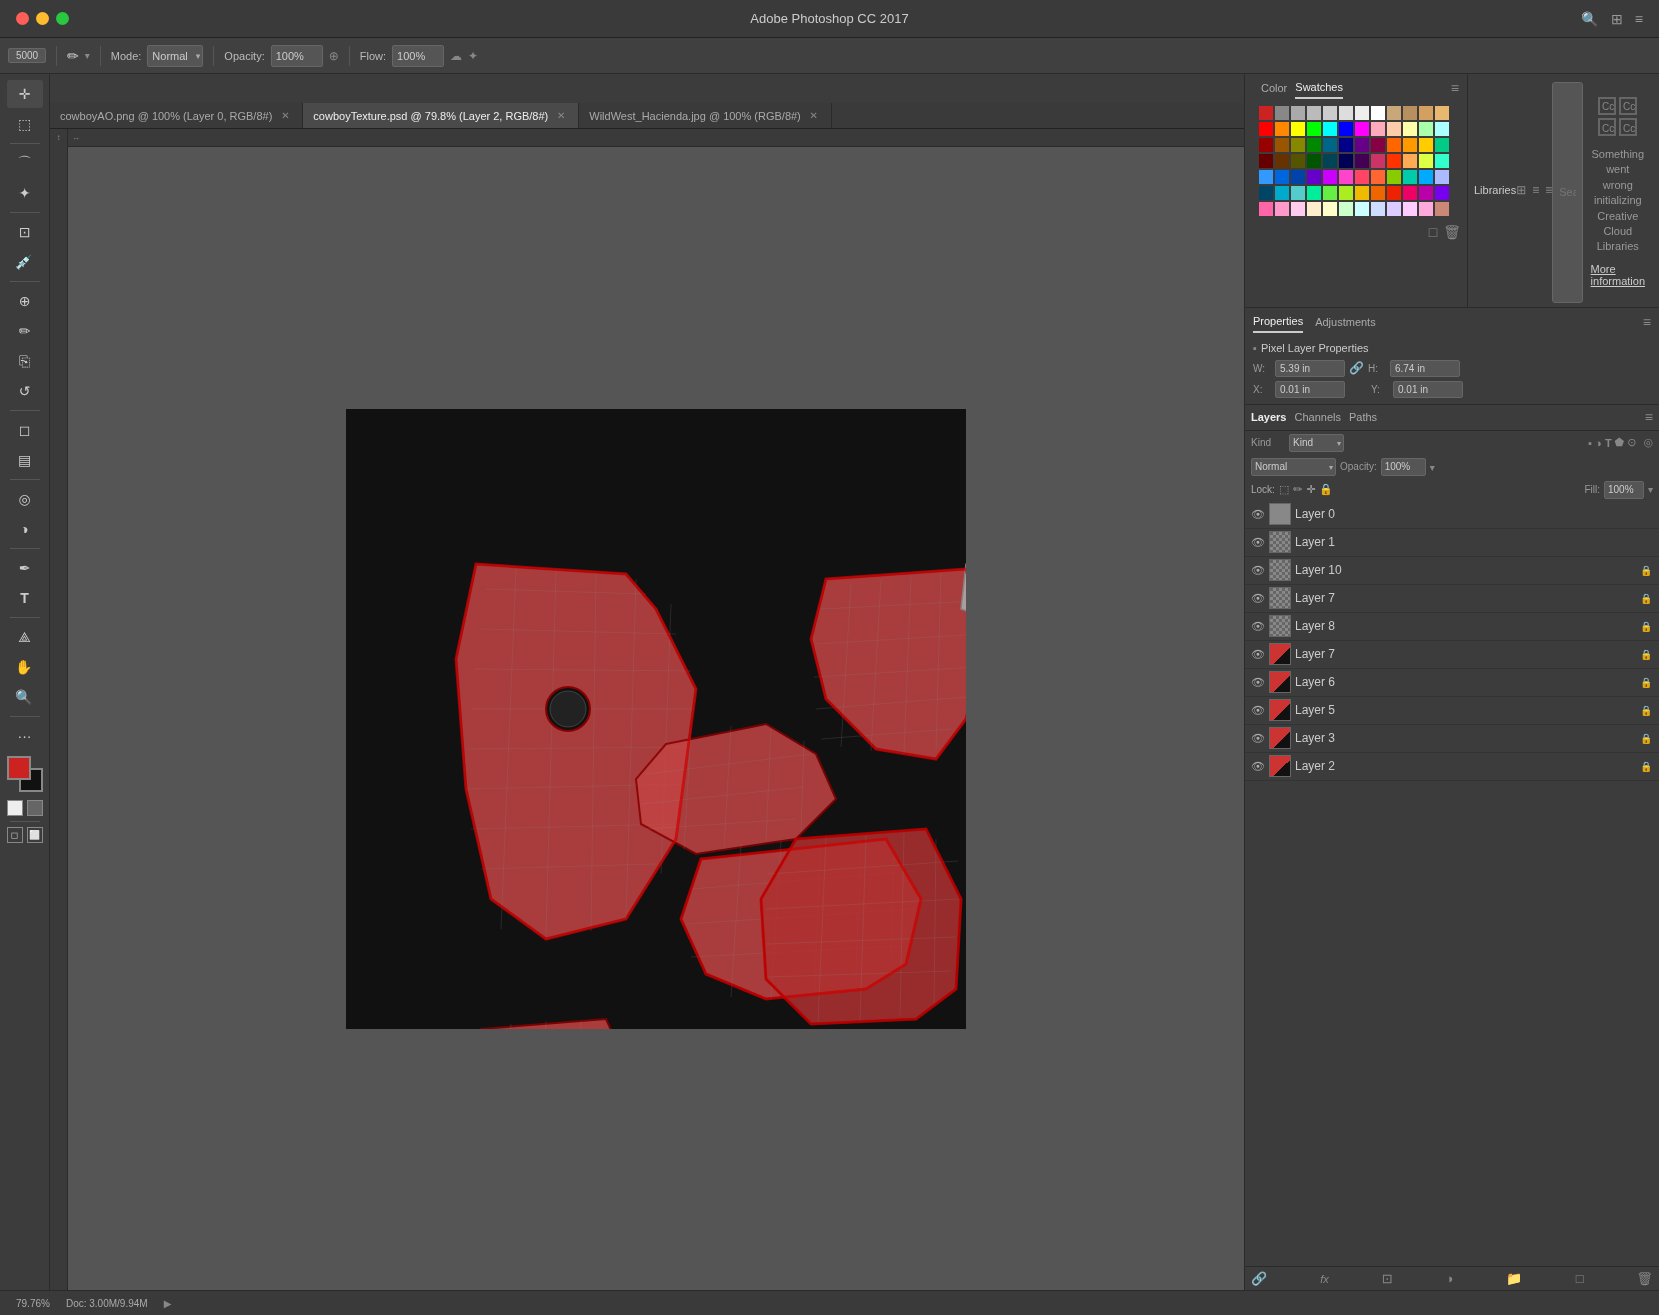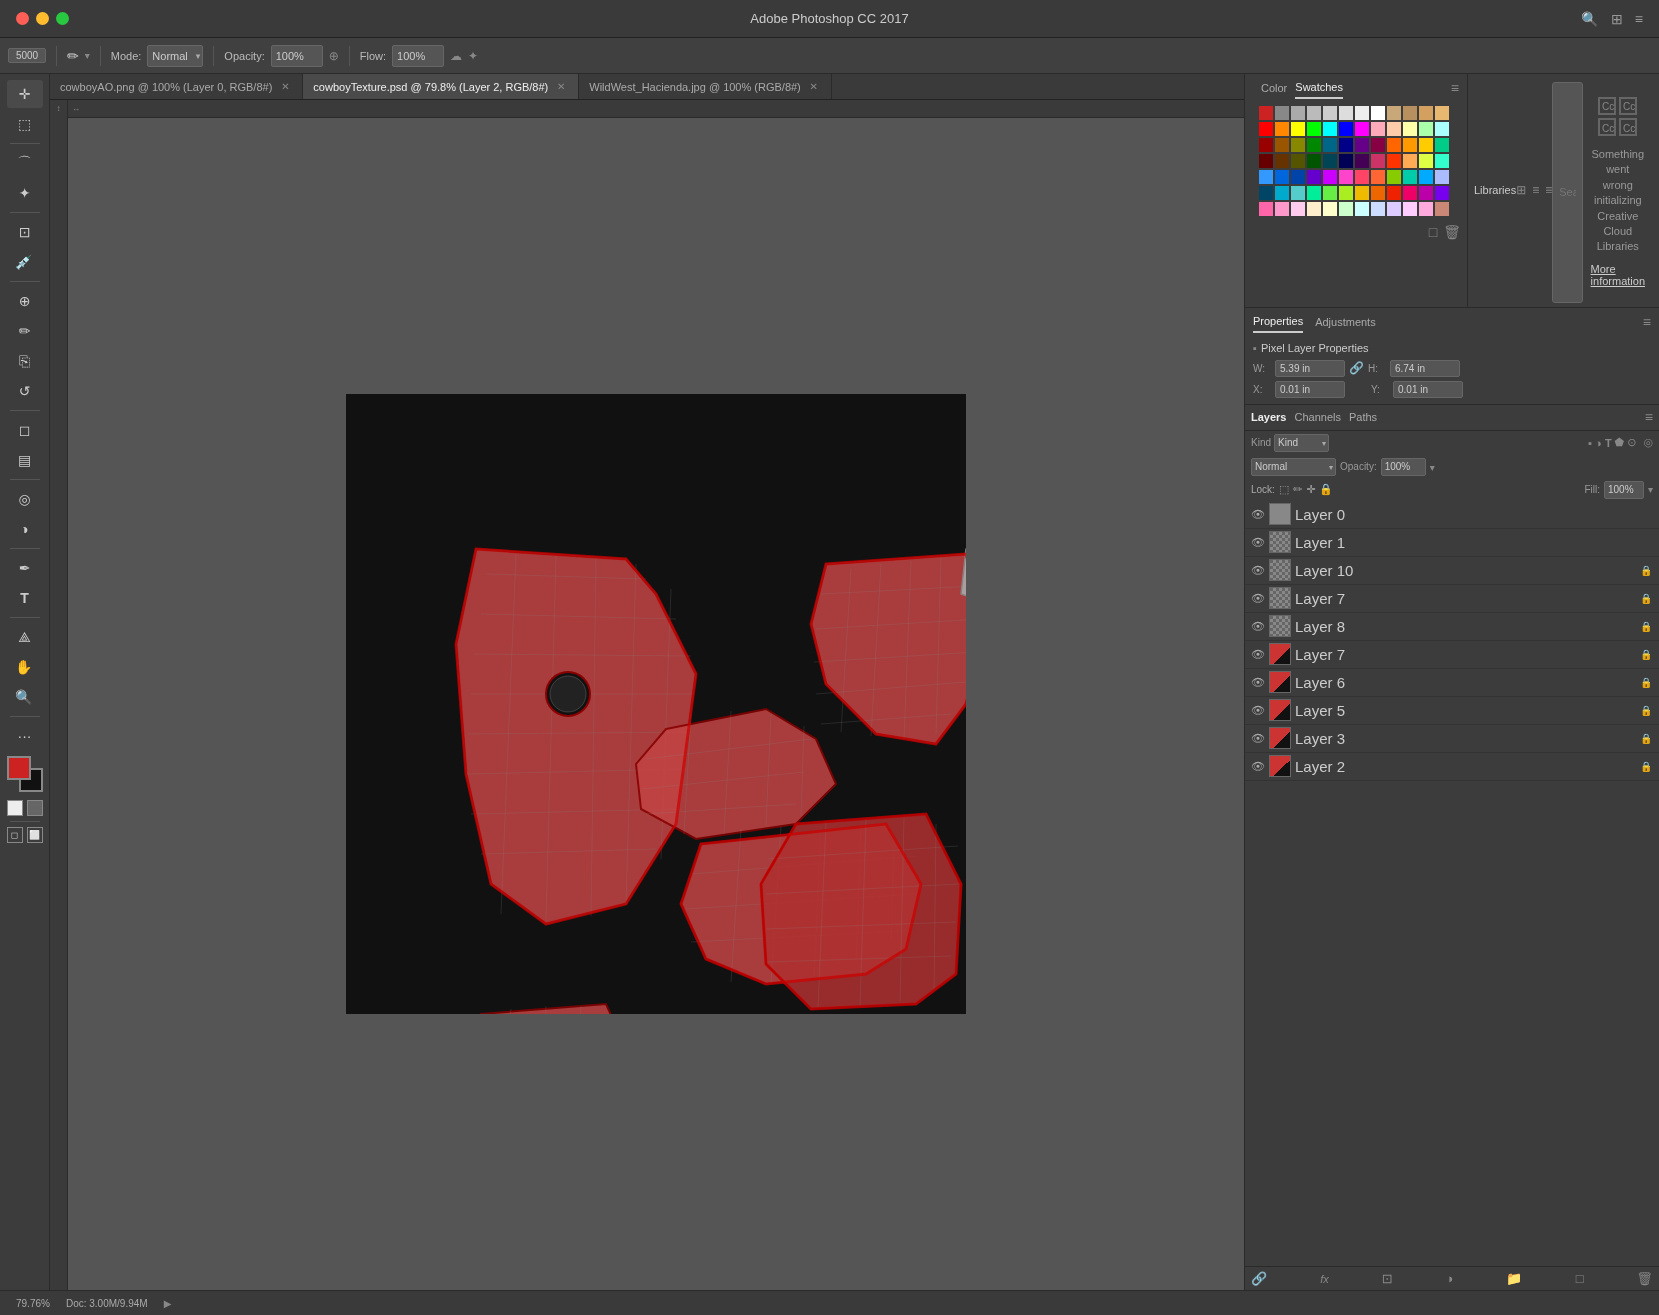--- a/index.html
+++ b/index.html
@@ -156,20 +156,21 @@
     }
 
     
     .canvas-area {
       flex: 1;
       background: #2a2a2a;
       overflow: hidden;
       position: relative;
       display: flex;
       flex-direction: column;
+      margin-top: 29px;
     }
 
     
     .tabs-bar {
       display: flex;
       background: #3a3a3a;
       border-bottom: 1px solid #222;
       height: 26px;
       align-items: stretch;
     }
@@ -291,21 +292,21 @@
     }
     .layer-thumb {
       width: 22px;
       height: 22px;
       border: 1px solid #666;
       background: #555;
       flex-shrink: 0;
     }
     .layer-name {
       flex: 1;
-      font-size: 15px;
+      font-size: 12px;
       color: #ccc;
     }
     .layer-lock {
       font-size: 10px;
       color: #888;
     }
     .layers-footer {
       display: flex;
       align-items: center;
       justify-content: space-between;
@@ -864,21 +865,21 @@
 
     <div class="layers-panel">
 
       <div class="layers-panel-tabs">
         <span class="layers-panel-tab active">Layers</span>
         <span class="layers-panel-tab">Channels</span>
         <span class="layers-panel-tab">Paths</span>
         <span style="margin-left:auto;color:#888;font-size:14px;cursor:pointer;">≡</span>
       </div>
 
-      <div style="display:flex;align-items:center;gap:3px;padding:3px 6px;background:#3c3c3c;">
+      <div style="display:flex;align-items:center;gap:18px;padding:3px 6px;background:#3c3c3c;">
         <span style="font-size:10px;color:#999;">Kind</span>
         <div class="small-select-wrapper">
           <select class="filter-type-select">
             <option>Kind</option>
           </select>
         </div>
         <div class="layers-filter-icons">
           <span style="font-size:11px;color:#888;cursor:pointer;">▪</span>
           <span style="font-size:11px;color:#888;cursor:pointer;">◑</span>
           <span style="font-size:11px;color:#888;cursor:pointer;font-weight:bold;">T</span>

